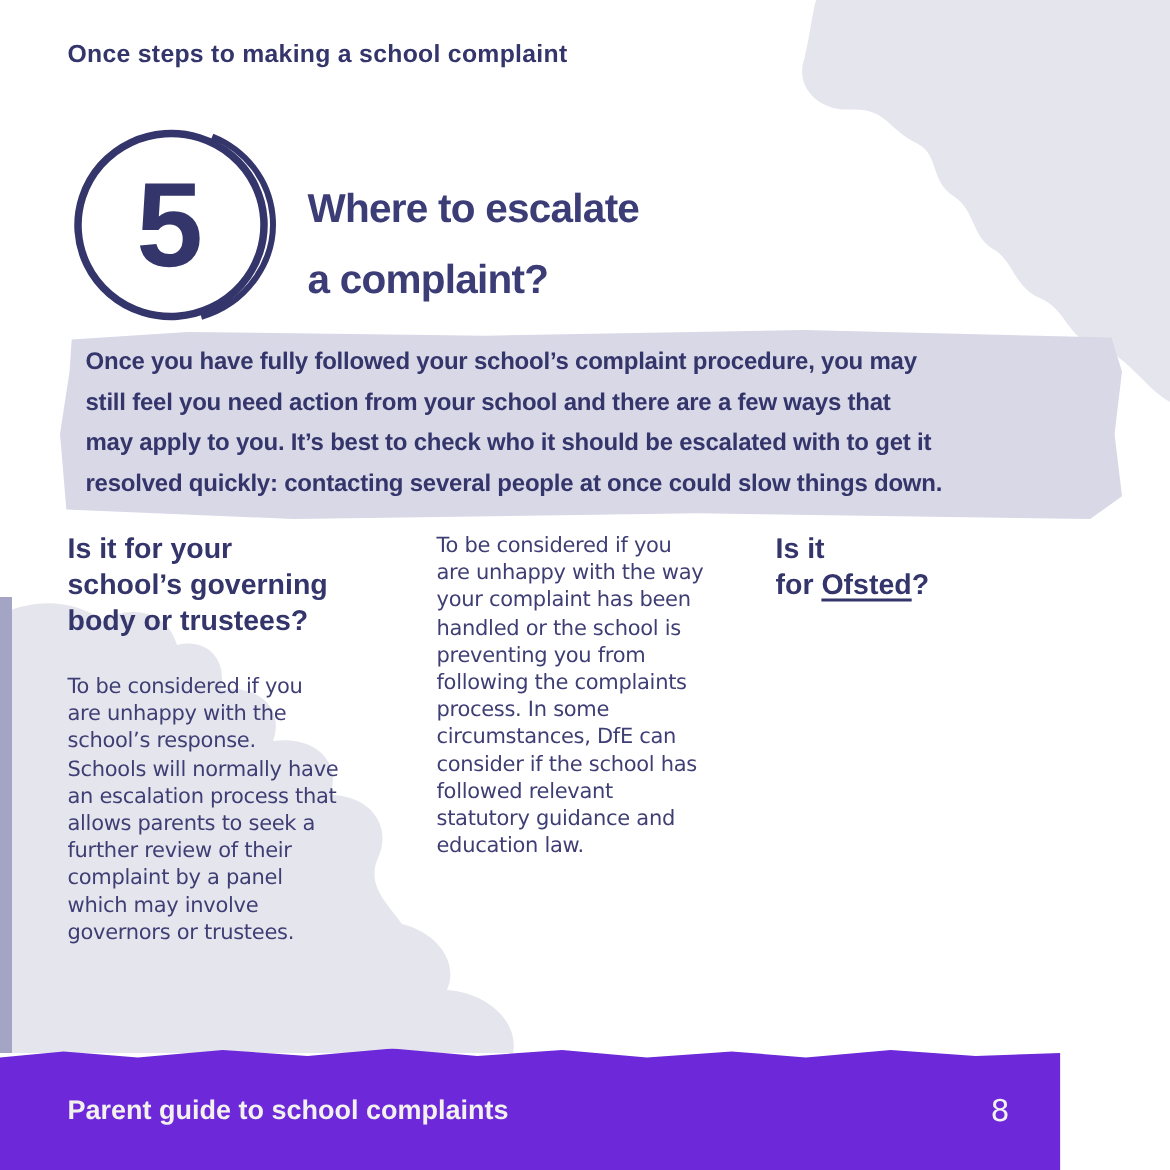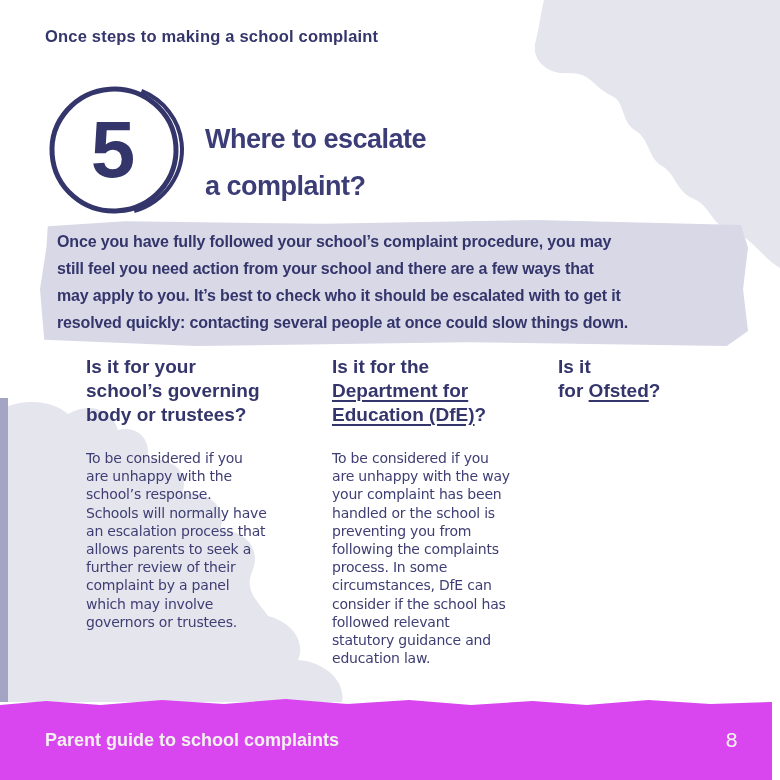--- a/index.html
+++ b/index.html
@@ -40,21 +40,21 @@
     position: absolute; left: 40px; top: 220px; width: 708px; height: 126px;
     background: #d8d8e7;
     clip-path: polygon(1.1% 5%, 12% 1%, 40% 3%, 70% 0%, 99% 4%, 100% 22%, 99.3% 55%, 100% 88%, 97% 100%, 60% 97%, 22% 100%, 0.6% 95%, 0% 55%, 0.9% 22%);
   }
   .intro-text {
     position: absolute; left: 17px; top: 8px; width: 685px;
     font-size: 16px; font-weight: 700; color: #34356b;
     line-height: 27px; white-space: pre; letter-spacing: -0.15px;
   }
 
-  .col { position: absolute; top: 355px; margin-left: 41px; }
+  .col { position: absolute; top: 355px; }
   .col-1 { left: 45px;  width: 235px; }
   .col-2 { left: 291px; width: 218px; }
   .col-3 { left: 517px; width: 228px; }
   .col-heading {
     font-size: 19px; font-weight: 700; color: #34356b;
     line-height: 24px; white-space: pre-line;
     height: 94px;
   }
   .col-heading .link-part {
     text-decoration: underline;
@@ -63,22 +63,22 @@
     cursor: pointer;
   }
   .col-body {
     font-family: "DejaVu Sans", sans-serif;
     font-size: 14px; color: #3e3e74;
     line-height: 18.2px; white-space: pre;
     letter-spacing: -0.2px;
   }
 
   .footer {
-    position: absolute; left: 0; bottom: 0; width: 772px; height: 82px;
-    background: #d946ef; z-index: 2;
+    position: absolute; left: 0; bottom: 0; width: 707px; height: 82px;
+    background: #6d28d9; z-index: 2;
     clip-path: polygon(0% 7px, 6% 3px, 13% 7px, 21% 2px, 29% 6px, 37% 1px, 45% 6px, 53% 2px, 61% 7px, 69% 3px, 76% 7px, 84% 2px, 92% 6px, 100% 4px, 100% 100%, 0% 100%);
   }
   .footer-label {
     position: absolute; left: 45px; top: 32px;
     font-size: 18px; font-weight: 700; color: #f2f1ee;
   }
   .footer-page {
     position: absolute; right: 34px; top: 30px;
     font-size: 20px; font-weight: 400; color: #f2f1ee;
     font-family: "DejaVu Sans", sans-serif;
@@ -143,23 +143,20 @@
 Schools will normally have
 an escalation process that
 allows parents to seek a
 further review of their
 complaint by a panel
 which may involve
 governors or trustees.</div>
   </div>
 
   <div class="col col-2">
-    <div class="col-heading"><span>Is it for the
-</span><span class="link-part">Department for
-Education (DfE)</span><span>?</span></div>
     <div class="col-body">To be considered if you
 are unhappy with the way
 your complaint has been
 handled or the school is
 preventing you from
 following the complaints
 process. In some
 circumstances, DfE can
 consider if the school has
 followed relevant

